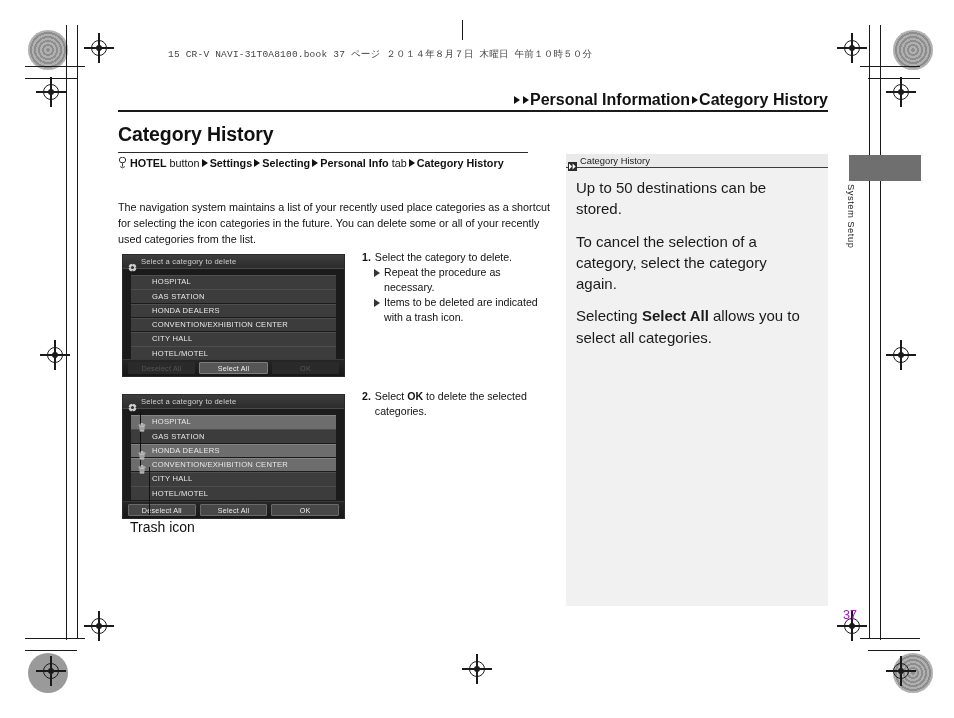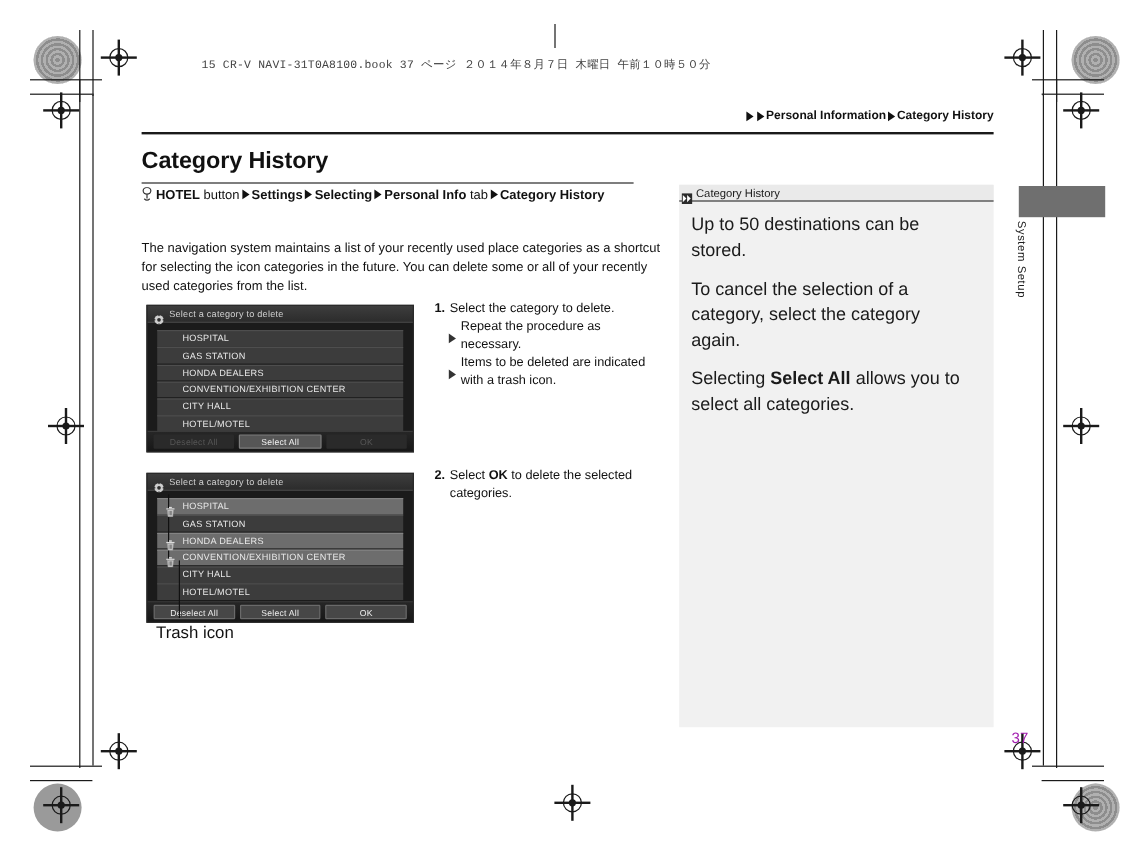--- a/index.html
+++ b/index.html
@@ -44,21 +44,21 @@
     position: absolute; left: 128px; top: 48px;
     font-family: "Liberation Mono", monospace;
     font-size: 9.5px; color: #444; letter-spacing: 0.2px;
     white-space: nowrap;
     margin-left: 40px;
   }
 
   
   .breadcrumb {
     position: absolute; right: 126px; top: 91px;
-    font-size: 10px; font-weight: bold; color: #111;
+    font-size: 16px; font-weight: bold; color: #111;
     display: flex; align-items: center; gap: 0px;
     white-space: nowrap;
   }
   .breadcrumb .tri {
     display: inline-block;
     width: 0; height: 0;
     border-left: 6px solid #111;
     border-top: 4.5px solid transparent;
     border-bottom: 4.5px solid transparent;
     margin: 0 1.5px 0 1.5px;
@@ -170,21 +170,21 @@
   }
   .trashcaption {
     position: absolute; left: 130px; top: 519px;
     font-size: 14px; color: #111;
   }
 
   
   .steps { position: absolute; font-size: 10.6px; color: #111; line-height: 1.42; }
   .step { display: flex; gap: 4px; }
   .stepnum { font-weight: bold; flex: none; }
-  .substep { display: flex; gap: 4px; margin-left: 12px; align-items: center; }
+  .substep { display: flex; gap: 4px; margin-left: 12px; }
   .subtri {
     flex: none; width: 0; height: 0;
     border-left: 6px solid #333;
     border-top: 4.5px solid transparent;
     border-bottom: 4.5px solid transparent;
     margin-top: 3.5px;
   }
   .b { font-weight: bold; }
 
   

